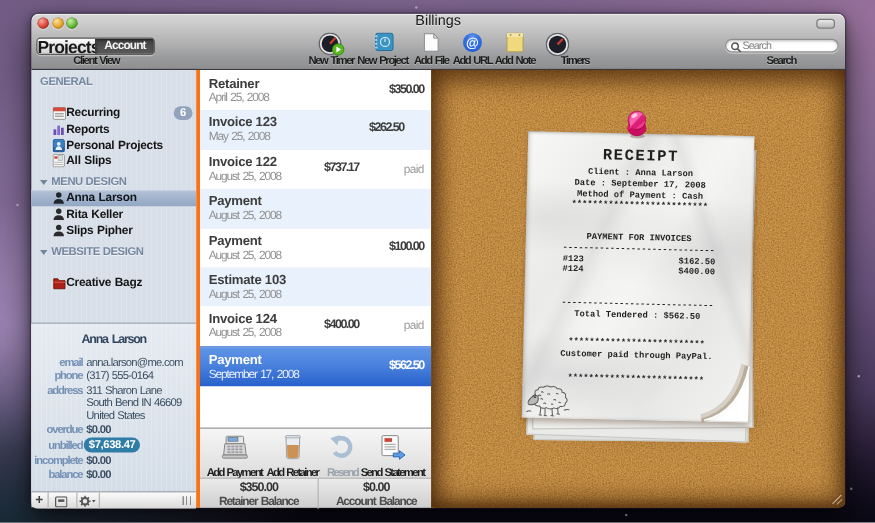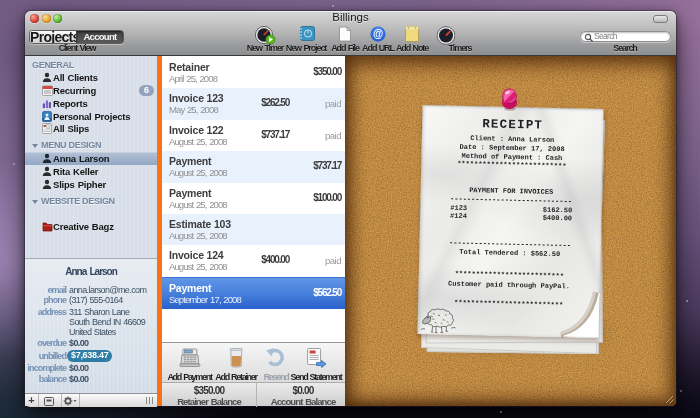--- a/index.html
+++ b/index.html
@@ -46,23 +46,23 @@
 #cpanel .name{position:absolute;top:7px;left:0;width:132px;text-align:center;font-weight:700;font-size:10px;letter-spacing:-1px;word-spacing:1.5px;color:#33475e;}
 .crow{position:absolute;left:0;width:132px;font-size:9px;white-space:nowrap;}
 .crow .lab{position:absolute;right:91px;color:#7491b5;font-weight:700;letter-spacing:-0.9px;}
 .crow .val{position:absolute;left:44px;color:#3b4f63;font-weight:700;letter-spacing:-0.6px;word-spacing:0.5px;}
 #ubadge{position:absolute;left:42px;top:-1px;background:#2f7ca6;border-radius:6px;padding:1px 4px;line-height:9.5px;color:#fff;font-weight:700;font-size:9px;letter-spacing:-0.3px;}
 
 #sbbar{position:absolute;left:0;top:338px;width:132px;height:13px;border-top:1px solid #8f8f8f;background:linear-gradient(180deg,#fbfbfb,#d9d9d9);border-radius:0 0 0 5px;color:#444;}
 #sbbar .bdiv{position:absolute;top:0;width:1px;height:13px;background:#b5b5b5;}
 #grip{position:absolute;right:3px;top:3px;width:8px;height:7px;background:repeating-linear-gradient(90deg,#8a8a8a 0,#8a8a8a 1px,transparent 1px,transparent 3px);}
 
-#list{position:absolute;left:132px;top:44px;width:188px;height:351px;background:#fff;border-left:5px solid #f97316;box-sizing:border-box;}
+#list{position:absolute;left:132px;top:44px;width:188px;height:351px;background:#fff;border-left:3px solid #f97316;box-sizing:border-box;}
 .lrow{position:absolute;left:0;width:187px;height:31.4px;}
-.alt{background:#e9f1fc;}
+.alt{background:#e9f1fc;padding-left:36px;}
 .lrow .t1{position:absolute;left:7px;top:4px;font-size:10.5px;font-weight:700;letter-spacing:-0.2px;color:#3c3c3c;}
 .lrow .t2{position:absolute;left:7px;top:16px;font-size:9.5px;letter-spacing:-0.9px;word-spacing:1px;color:#919191;}
 .lrow .amt{position:absolute;right:8px;top:9px;font-size:10px;font-weight:700;letter-spacing:-1.2px;color:#3c3c3c;}
 .lrow .amtmid{position:absolute;right:60px;top:9px;font-size:10px;font-weight:700;letter-spacing:-1.2px;color:#3c3c3c;}
 .lrow .paid{position:absolute;right:8px;top:10px;font-size:9.5px;letter-spacing:-0.5px;color:#9a9a9a;}
 .lsel{background:linear-gradient(180deg,#5f94e6 0%,#4a82dd 45%,#2861cb 100%);border-top:1px solid #3d74d6;}
 .lsel .t1,.lsel .t2,.lsel .amt{color:#fff;}
 .lsel .t2{color:#e8efff;}
 
 #abar{position:absolute;left:0;top:287px;width:188px;height:40px;border-top:1px solid #979797;background:linear-gradient(180deg,#f6f6f6,#dcdcdc);box-sizing:border-box;}
@@ -182,27 +182,20 @@
       <circle cx="4" cy="4" r="2.6" fill="none" stroke="#555" stroke-width="1.2"></circle>
       <line x1="6" y1="6" x2="8.6" y2="8.6" stroke="#555" stroke-width="1.4"></line>
     </svg>
     <span>Search</span>
   </div>
   <div class="tblabel" style="left:600px;">Search</div>
  </div>
 
  <div id="sidebar">
   <div class="shead" style="top:5px;">GENERAL</div>
-  <div class="srow" style="top:15.5px;">
-        <svg width="10" height="11" viewBox="0 0 10 11">
-          <circle cx="5" cy="3" r="2.2" fill="#2b2b2b"></circle>
-          <path d="M0.8 10 Q1 6.2 5 6.2 Q9 6.2 9.2 10 Z" fill="#2b2b2b"></path>
-        </svg>
-        <span class="txt">All Clients</span>
-      </div>
   <div class="srow" style="top:28.8px;">
         <svg width="11" height="11" viewBox="0 0 11 11">
           <rect x="0.5" y="1" width="10" height="9.5" rx="1" fill="#f4f4f4" stroke="#888" stroke-width="0.7"></rect>
           <rect x="0.5" y="1" width="10" height="3" fill="#d24b3e"></rect>
           <rect x="2" y="5.5" width="7" height="1" fill="#999"></rect>
           <rect x="2" y="7.5" width="7" height="1" fill="#999"></rect>
         </svg>
         <span class="txt">Recurring</span>
         <span id="badge">6</span>
       </div>

